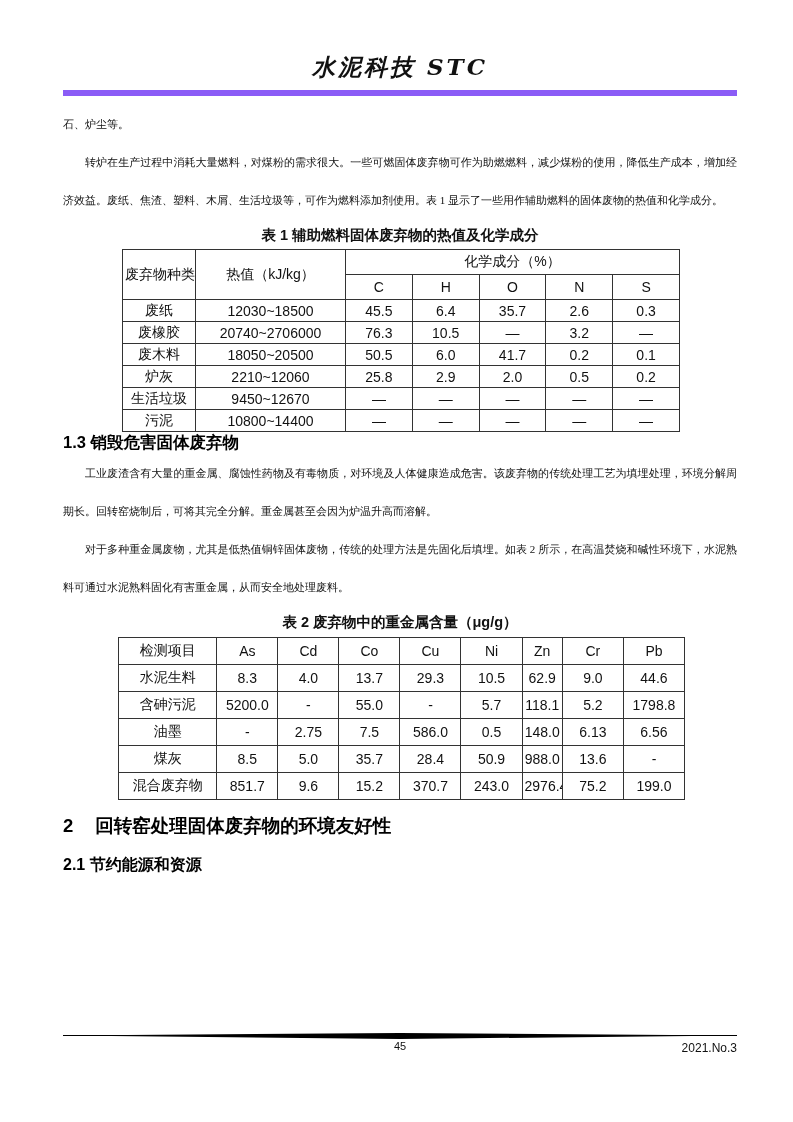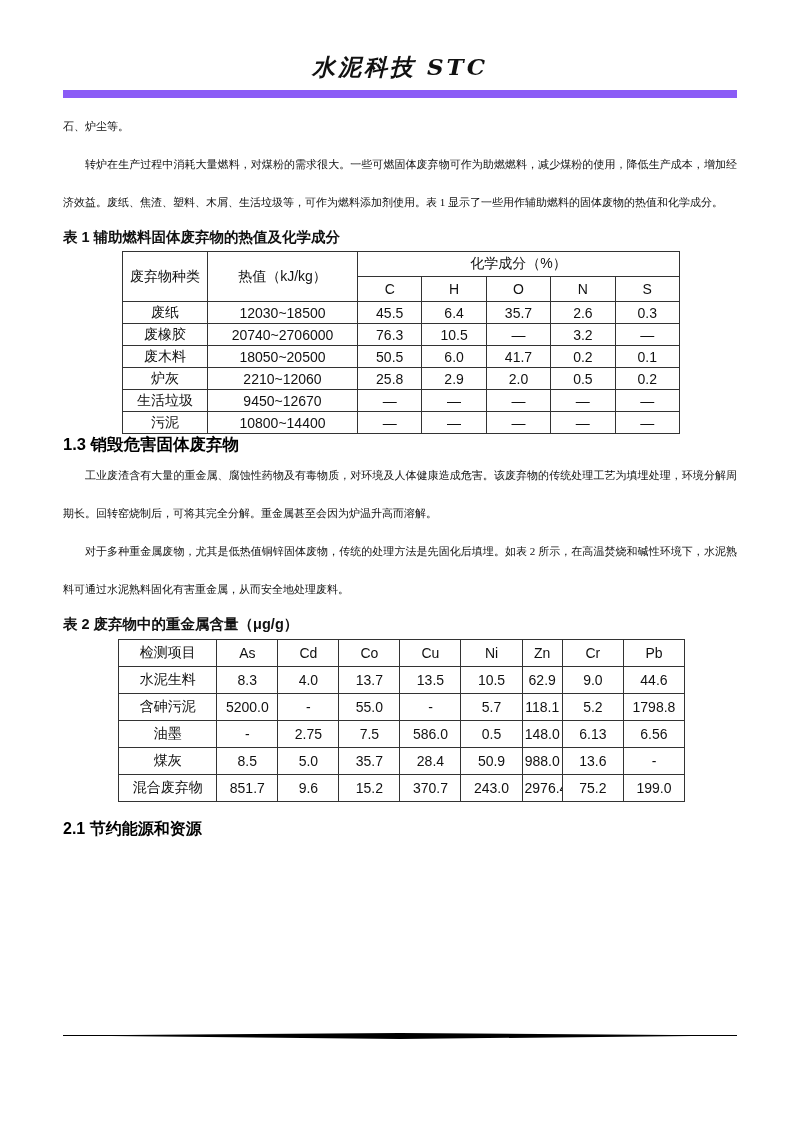--- a/index.html
+++ b/index.html
@@ -13,21 +13,21 @@
     color: #000000;
     font-family: "Liberation Serif", "DejaVu Serif", serif;
     overflow: hidden;
   }
   
   .page-header {
     margin: 0 56px 3px 63px;
     padding-top: 52px;
     padding-bottom: 7px;
     text-align: center;
-    border-bottom: 8px solid #8b5cf6;
+    border-bottom: 6px solid #8b5cf6;
   }
   .journal-title {
     font-family: "DejaVu Serif", "Liberation Serif", serif;
     font-style: italic;
     font-weight: bold;
     font-size: 23px;
     letter-spacing: 3px;
     color: #111;
   }
   
@@ -38,21 +38,21 @@
     font-size: 11px;
     line-height: 38px;
     text-align: justify;
     color: #111;
   }
   .para.no-indent { text-indent: 0; margin-top: 9px; }
   .para.indent { text-indent: 2em; }
   
   .tbl-caption {
     margin-top: 7px;
-    text-align: left;
+    text-align: center;
     font-family: "Liberation Sans", "DejaVu Sans", sans-serif;
     font-weight: 600;
     font-size: 14.5px;
     color: #111;
   }
   
   table {
     border-collapse: collapse;
     table-layout: fixed;
     font-family: "Liberation Sans", "DejaVu Sans", sans-serif;
@@ -123,21 +123,21 @@
 
   <div class="content">
 
     <p class="para no-indent">石、炉尘等。</p>
     <p class="para indent">转炉在生产过程中消耗大量燃料，对煤粉的需求很大。一些可燃固体废弃物可作为助燃燃料，减少煤粉的使用，降低生产成本，增加经济效益。废纸、焦渣、塑料、木屑、生活垃圾等，可作为燃料添加剂使用。表 1 显示了一些用作辅助燃料的固体废物的热值和化学成分。</p>
 
     <div class="tbl-caption">表 1 辅助燃料固体废弃物的热值及化学成分</div>
     <table class="table1">
       <tbody>
         <tr class="hdr-row">
-          <td rowspan="2" style="width:85px">废弃物种类</td>
+          <td rowspan="2" style="width:73px">废弃物种类</td>
           <td rowspan="2" style="width:150px">热值（kJ/kg）</td>
           <td colspan="5">化学成分（%）</td>
         </tr>
         <tr class="hdr-row">
           <td style="width:64.6px">C</td>
           <td style="width:64.6px">H</td>
           <td style="width:64.6px">O</td>
           <td style="width:64.6px">N</td>
           <td style="width:64.6px">S</td>
         </tr>
@@ -214,21 +214,21 @@
           <td style="width:59px">Ni</td>
           <td style="width:39px">Zn</td>
           <td style="width:59px">Cr</td>
           <td style="width:59px">Pb</td>
         </tr>
         <tr>
           <td>水泥生料</td>
             <td>8.3</td>
             <td>4.0</td>
             <td>13.7</td>
-            <td>13.5</td>
+            <td>29.3</td>
             <td>10.5</td>
             <td>62.9</td>
             <td>9.0</td>
             <td>44.6</td>
         </tr>
         <tr>
           <td>含砷污泥</td>
             <td>5200.0</td>
             <td>-</td>
             <td>55.0</td>
@@ -267,24 +267,31 @@
             <td>15.2</td>
             <td>370.7</td>
             <td>243.0</td>
             <td>2976.4</td>
             <td>75.2</td>
             <td>199.0</td>
         </tr>
       </tbody>
     </table>
 
+    <div class="heading h-main">
+      <span class="sec-num">2</span><span>回转窑处理固体废弃物的环境友好性</span>
+    </div>
     <div class="heading h-sub2">2.1 节约能源和资源</div>
 
   </div>
 
   <div class="page-footer">
     <svg class="footer-rule" viewBox="0 0 674 6" preserveAspectRatio="none">
       <rect x="0" y="2" width="674" height="1" fill="#000"></rect>
       <polygon points="0,2.5 337,0 674,2.5 337,6" fill="#000"></polygon>
     </svg>
+    <div class="footer-row">
+      <span class="page-number">45</span>
+      <span class="issue-label">2021.No.3</span>
+    </div>
   </div>
 
 </div>
 
 </body></html>

